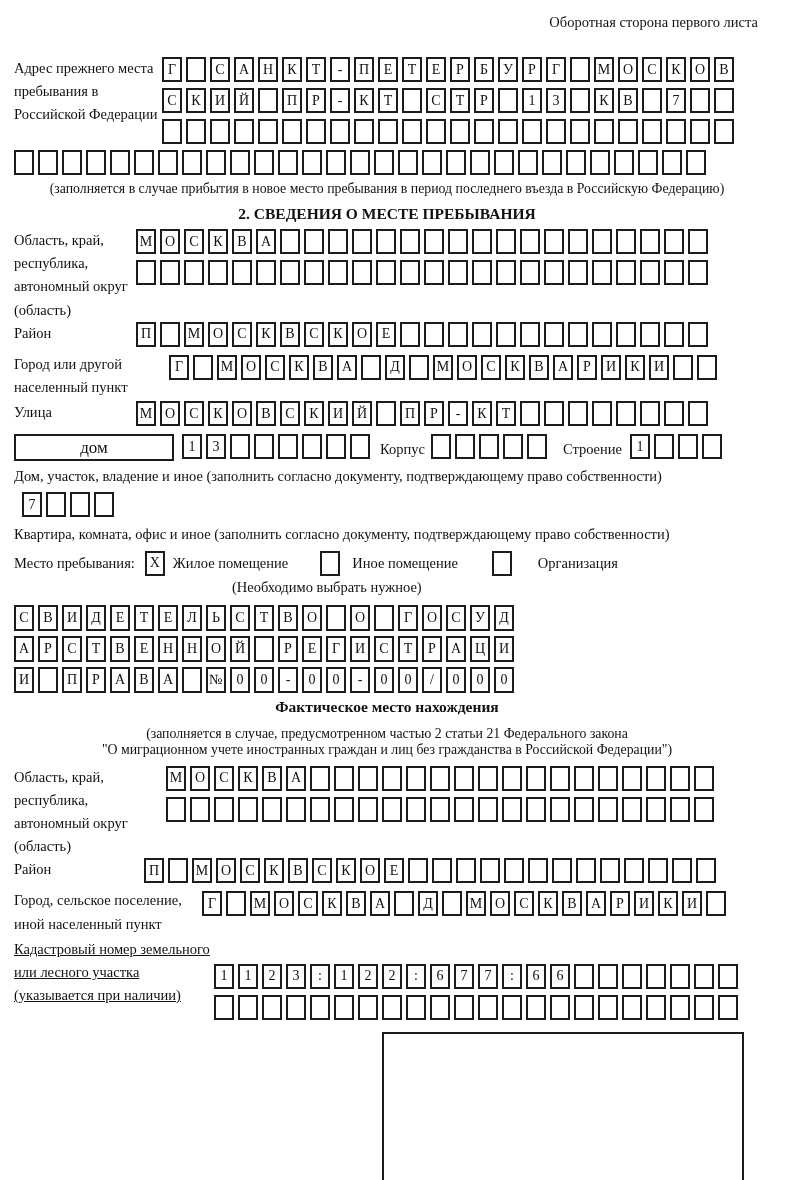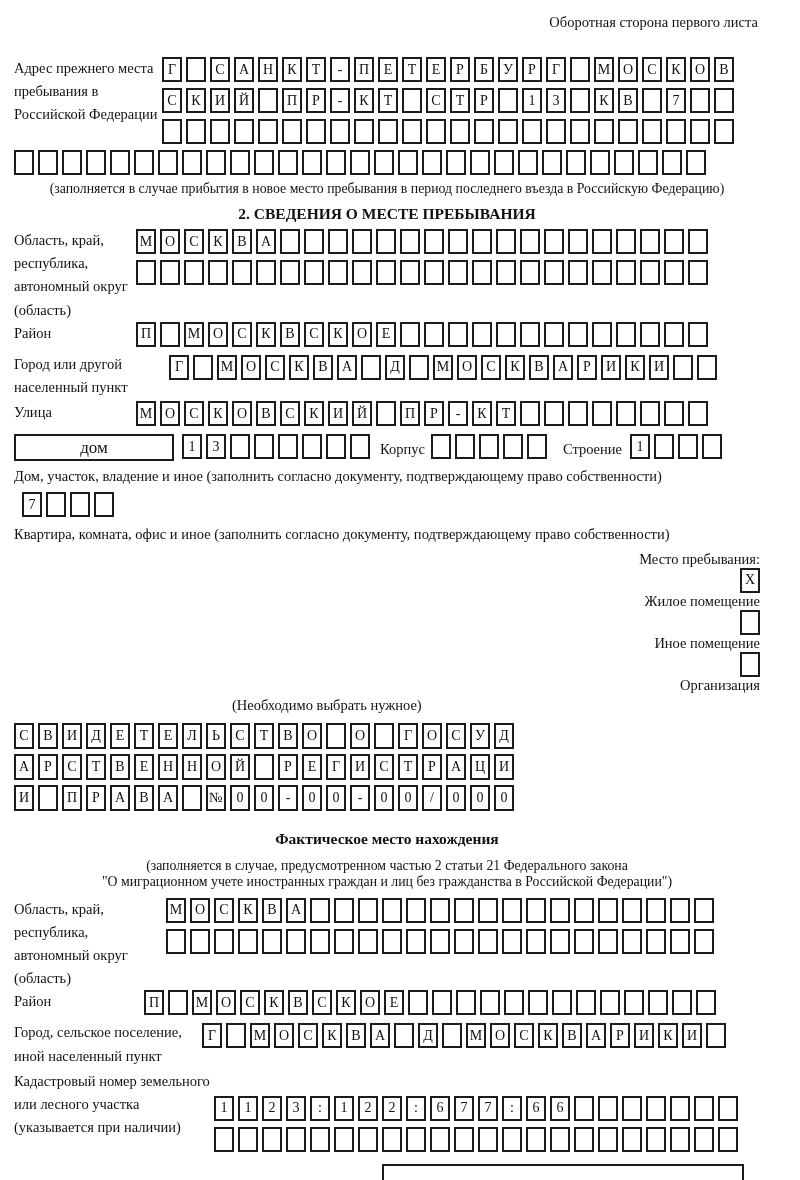--- a/index.html
+++ b/index.html
@@ -30,21 +30,21 @@
   .note { font-size: 13.8px; text-align: center; }
   .title { font-size: 15.5px; font-weight: bold; text-align: center; }
 
   .widebox {
     border: 2px solid #1c1c1c; height: 27px;
     display: inline-flex; align-items: center; justify-content: center;
     font-size: 17px; flex: 0 0 auto;
   }
   .inline-lbl { font-size: 14.5px; align-self: center; flex: 0 0 auto; }
 
-  .stay-row { display: flex; align-items: flex-end; font-size: 14.5px; margin-top: 10px; flex-direction: column; }
+  .stay-row { display: flex; align-items: center; font-size: 14.5px; margin-top: 10px; }
   .stay-row .cbox { margin-right: 0; }
 
   .doc-block .cbox { height: 26px; }
   .doc-block .boxrow { margin-bottom: 5px; }
 
   .stamp-box {
     border: 2px solid #1c1c1c;
     width: 362px; height: 168px;
     margin-left: 368px;
   }
@@ -446,21 +446,21 @@
           <span class="cbox">0</span>
           <span class="cbox">0</span>
           <span class="cbox">/</span>
           <span class="cbox">0</span>
           <span class="cbox">0</span>
           <span class="cbox">0</span>
         </div>
     </div>
   </div>
 
-  <div class="title" style="margin-top:14px;margin-bottom:10px;">Фактическое место нахождения</div>
+  <div class="title" style="margin-bottom:10px;">Фактическое место нахождения</div>
   <div class="note">(заполняется в случае, предусмотренном частью 2 статьи 21 Федерального закона</div>
   <div class="note" style="margin-bottom:8px;">"О миграционном учете иностранных граждан и лиц без гражданства в Российской Федерации")</div>
 
   <div class="row">
     <div class="lbl" style="width:152px;">Область, край, республика, автономный округ (область)</div>
     <div class="rows">
       <div class="boxrow">
           <span class="cbox">М</span>
           <span class="cbox">О</span>
           <span class="cbox">С</span>
@@ -565,21 +565,21 @@
         <span class="cbox">А</span>
         <span class="cbox">Р</span>
         <span class="cbox">И</span>
         <span class="cbox">К</span>
         <span class="cbox">И</span>
         <span class="cbox"></span>
       </div>
   </div>
 
   <div class="row" style="margin-top:2px;">
-    <div class="lbl" style="width:200px;">Кадастровый номер земельного или лесного участка (указывается при наличии)</div>
+    <div class="lbl" style="width:200px;text-decoration:underline;">Кадастровый номер земельного или лесного участка (указывается при наличии)</div>
     <div class="rows" style="padding-top:26px;">
       <div class="boxrow">
           <span class="cbox">1</span>
           <span class="cbox">1</span>
           <span class="cbox">2</span>
           <span class="cbox">3</span>
           <span class="cbox">:</span>
           <span class="cbox">1</span>
           <span class="cbox">2</span>
           <span class="cbox">2</span>

